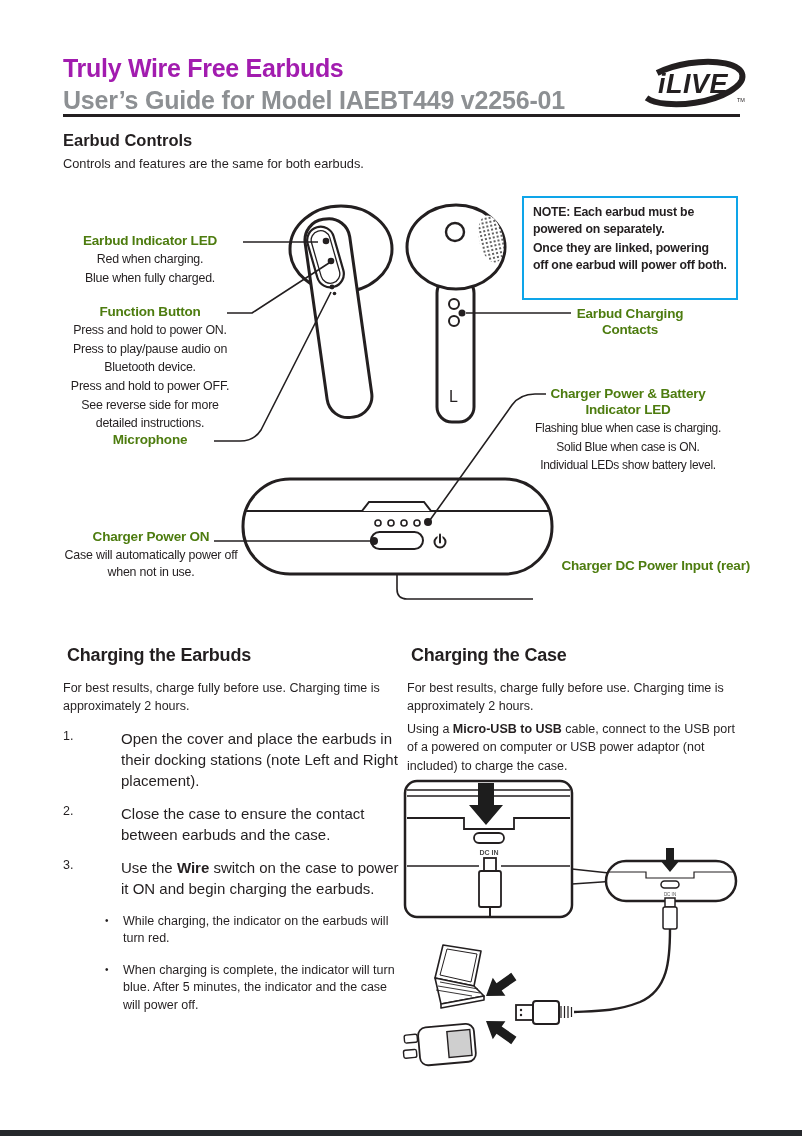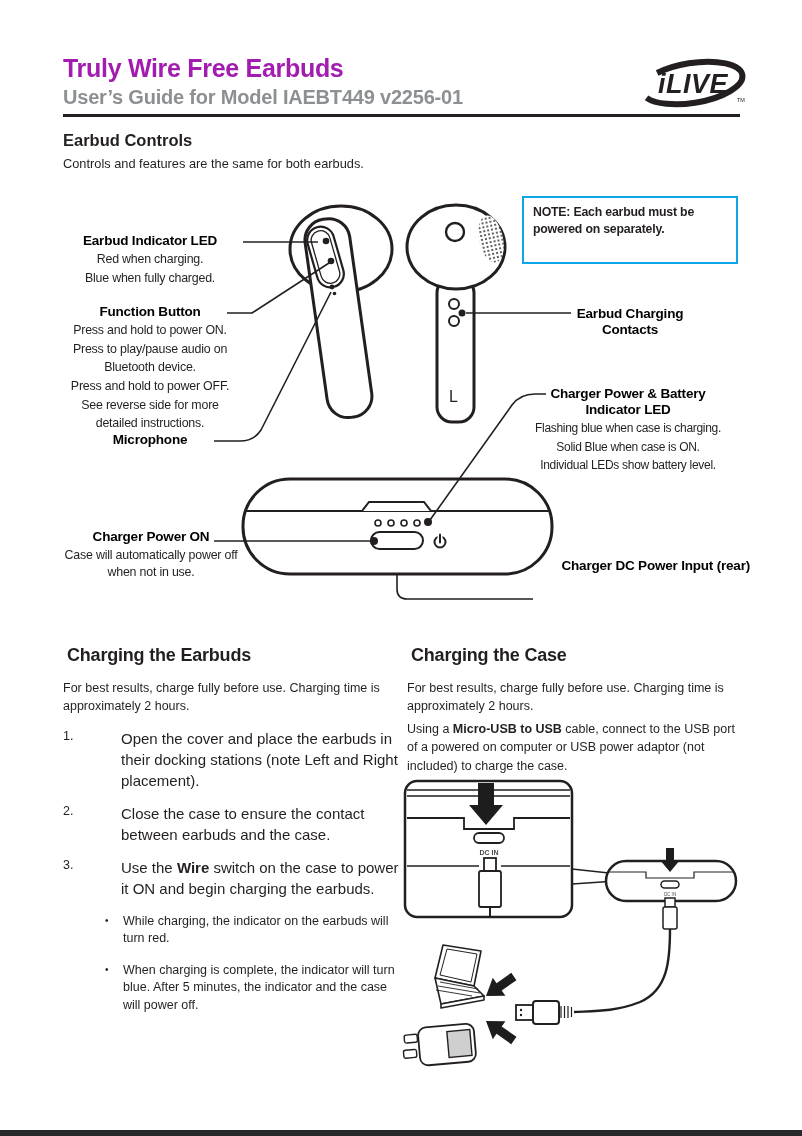--- a/index.html
+++ b/index.html
@@ -1,29 +1,29 @@
 <!DOCTYPE html>
 <html><head>
 <meta charset="utf-8">
 <style>
   html,body{margin:0;padding:0;background:#e8e8e8;}
   .page{position:relative;width:802px;height:1136px;background:#ffffff;margin:0 auto;
         font-family:"Liberation Sans",sans-serif;color:#231f20;overflow:hidden;}
   .abs{position:absolute;}
   
   .title{left:63px;top:54px;font-size:25px;font-weight:bold;letter-spacing:-0.3px;color:#a21caf;}
-  .subtitle{left:63px;top:86px;font-size:20px;font-weight:bold;letter-spacing:-0.2px;color:#8d9093;}
+  .subtitle{left:63px;top:86px;font-size:25px;font-weight:bold;letter-spacing:-0.2px;color:#8d9093;}
   .rule{left:63px;top:114px;width:677px;height:3px;background:#231f20;}
   .logo-svg{left:636px;top:56px;}
   
   .h1s{left:63px;top:131px;font-size:16.5px;font-weight:bold;}
   .intro1{left:63px;top:156px;font-size:12.8px;}
   
   .dlabel{position:absolute;text-align:center;}
-  .dl-title{font-weight:bold;font-size:13.5px;letter-spacing:-0.2px;line-height:1.18;color:#000000;}
+  .dl-title{font-weight:bold;font-size:13.5px;letter-spacing:-0.2px;line-height:1.18;color:#4d7c0f;}
   .dl-desc{font-size:12.4px;letter-spacing:-0.2px;line-height:1.4;margin:2px 0 0;color:#231f20;}
   .dl-desc.sm{font-size:12px;letter-spacing:-0.3px;}
   .note-box{left:522px;top:196px;width:194px;border:2px solid #0ea5e9;padding:6px 9px 24px;
             font-size:12.3px;font-weight:bold;line-height:1.38;letter-spacing:-0.2px;}
   .note-box p{margin:0;}
   .note-box p + p{margin-top:2px;}
   
   .col{position:absolute;}
   .h2{font-size:18px;font-weight:bold;letter-spacing:-0.2px;margin:0 4px 13px;}
   .body-p{font-size:12.5px;line-height:1.47;margin:0;}
@@ -123,20 +123,21 @@
       <circle cx="326" cy="241" r="3.3"></circle>
       <circle cx="331" cy="261" r="3.3"></circle>
       <circle cx="462" cy="313" r="3.5"></circle>
       <circle cx="428" cy="522" r="4"></circle>
       <circle cx="374" cy="541" r="4"></circle>
     </g>
   </svg>
 
   <div class="abs note-box">
     <p>NOTE: Each earbud must be powered on separately.</p>
+    <p>Once they are linked, powering off one earbud will power off both.</p>
   </div>
 
   <div class="dlabel" style="left:62px;top:233px;width:176px;">
     <div class="dl-title">Earbud Indicator LED</div>
     <p class="dl-desc">Red when charging.</p>
     <p class="dl-desc">Blue when fully charged.</p>
   </div>
 
   <div class="dlabel" style="left:62px;top:304px;width:176px;">
     <div class="dl-title">Function Button</div>

